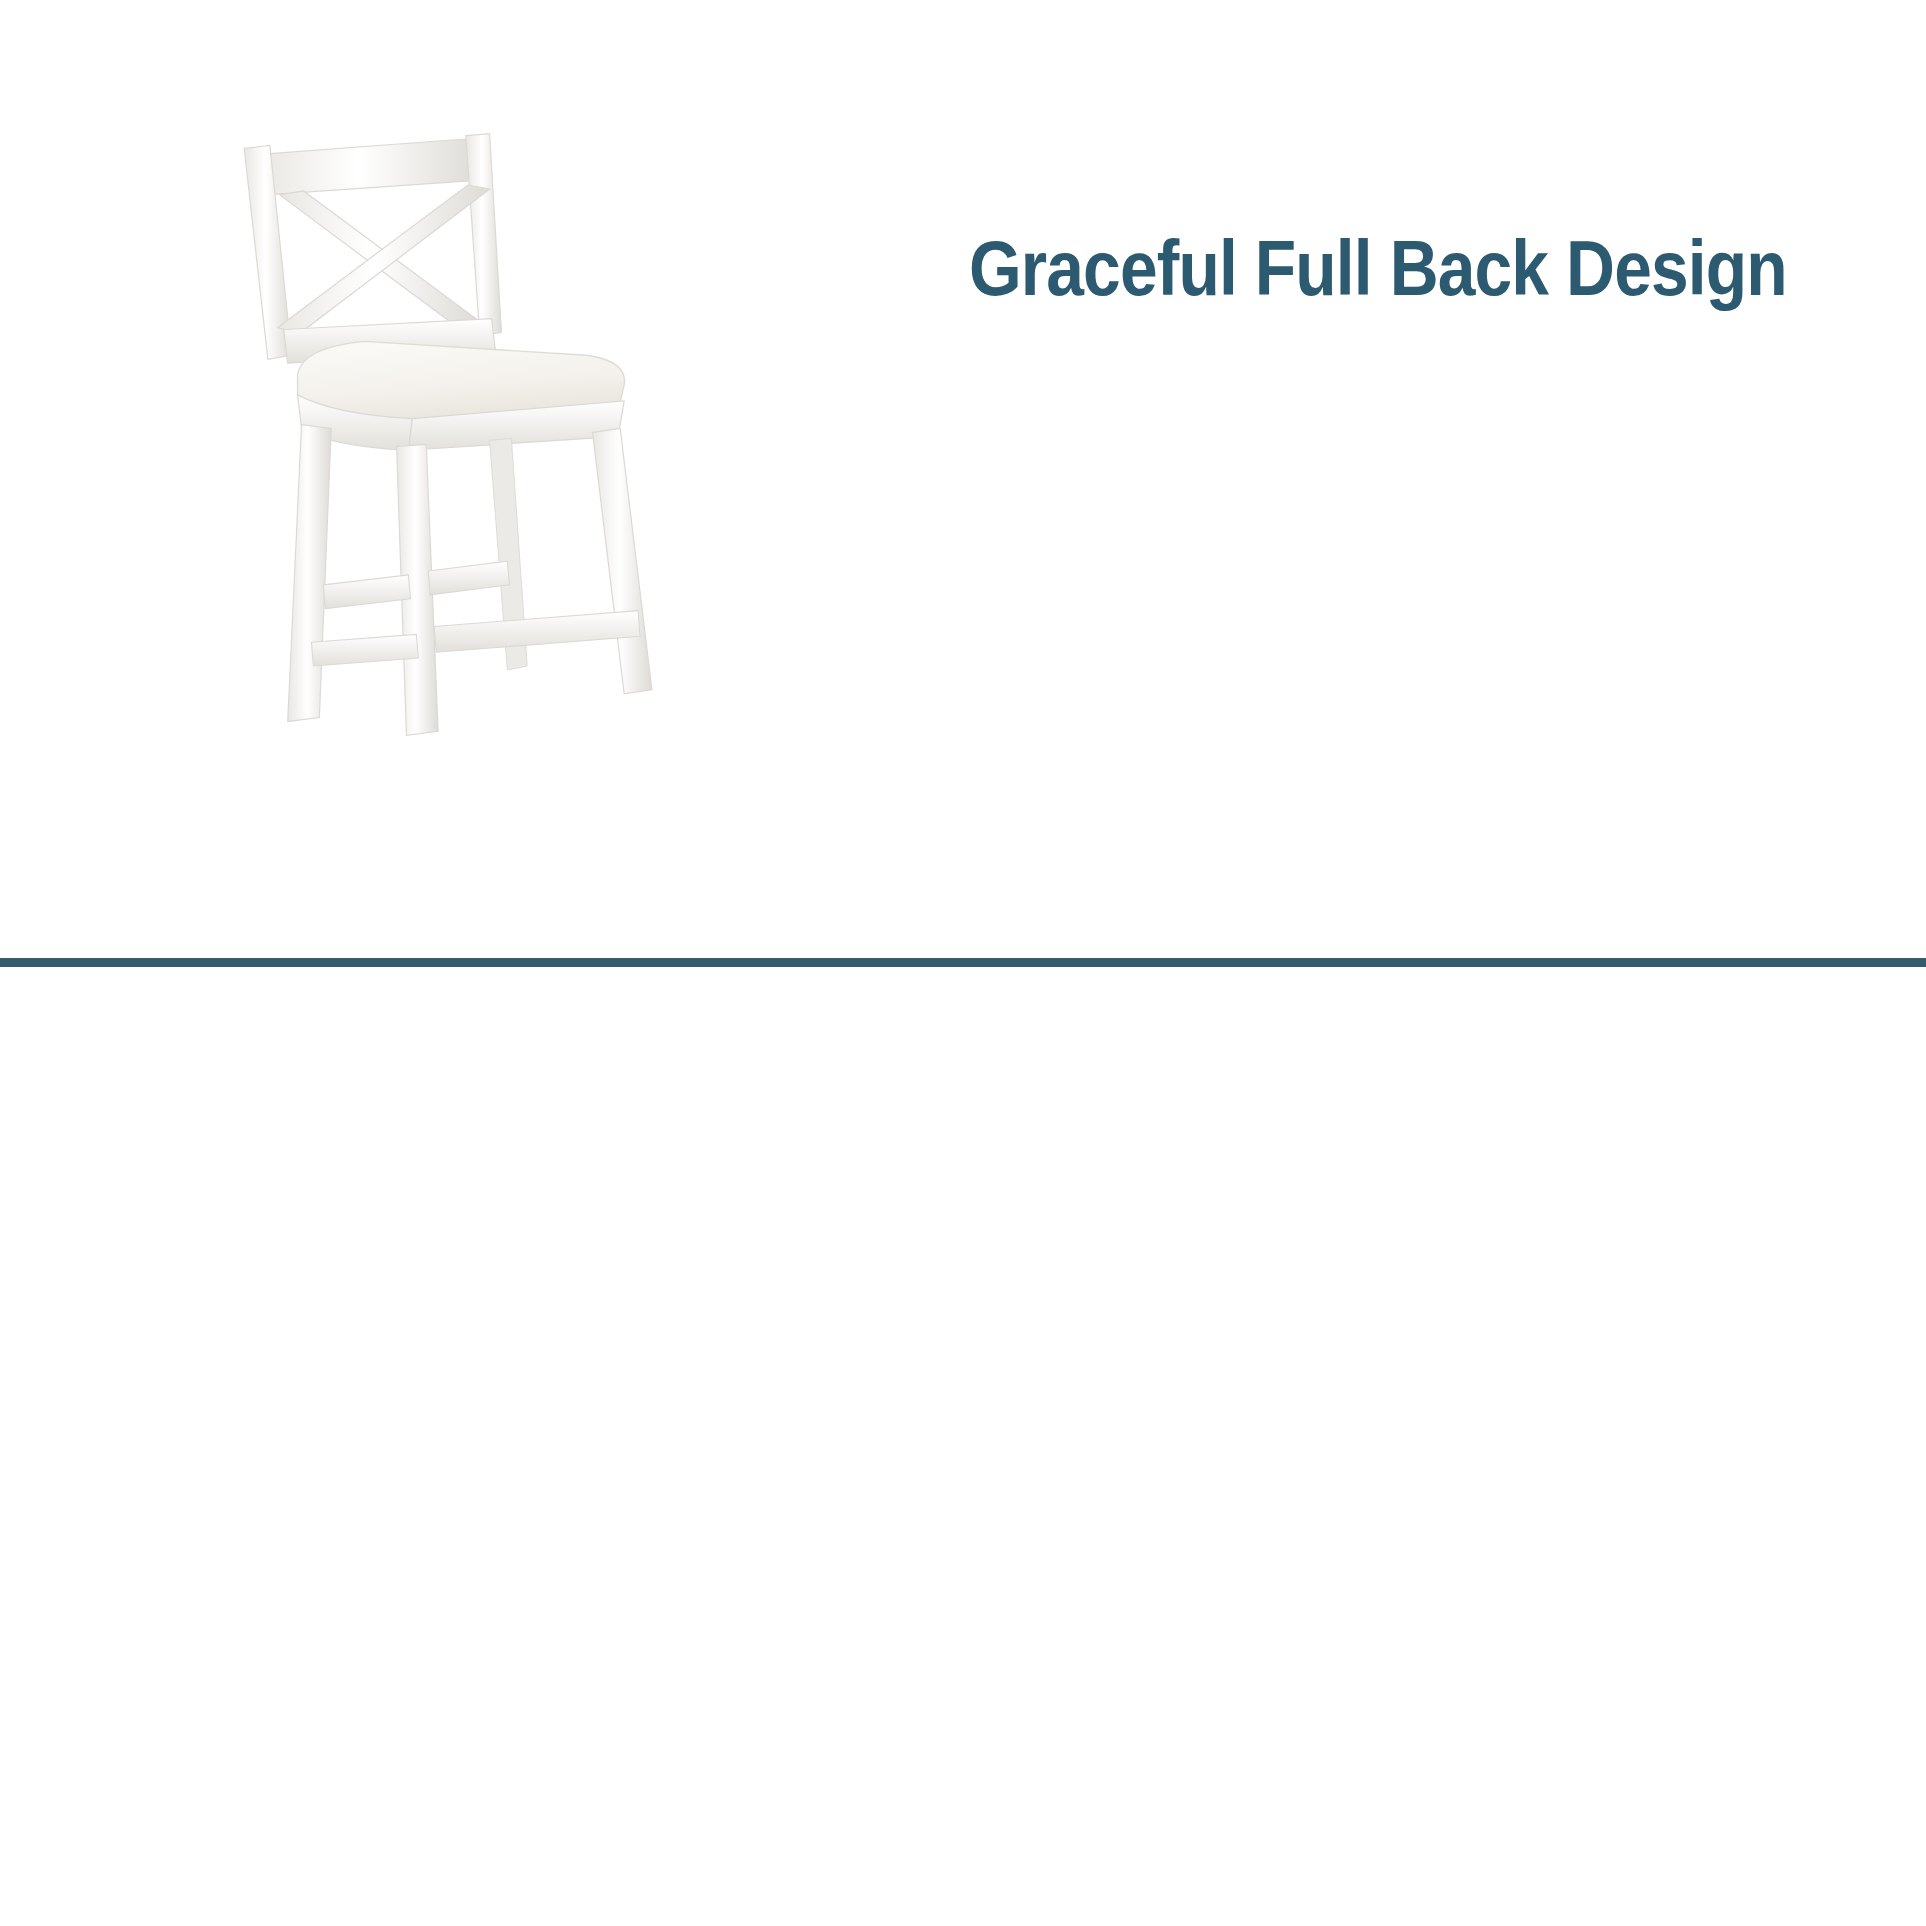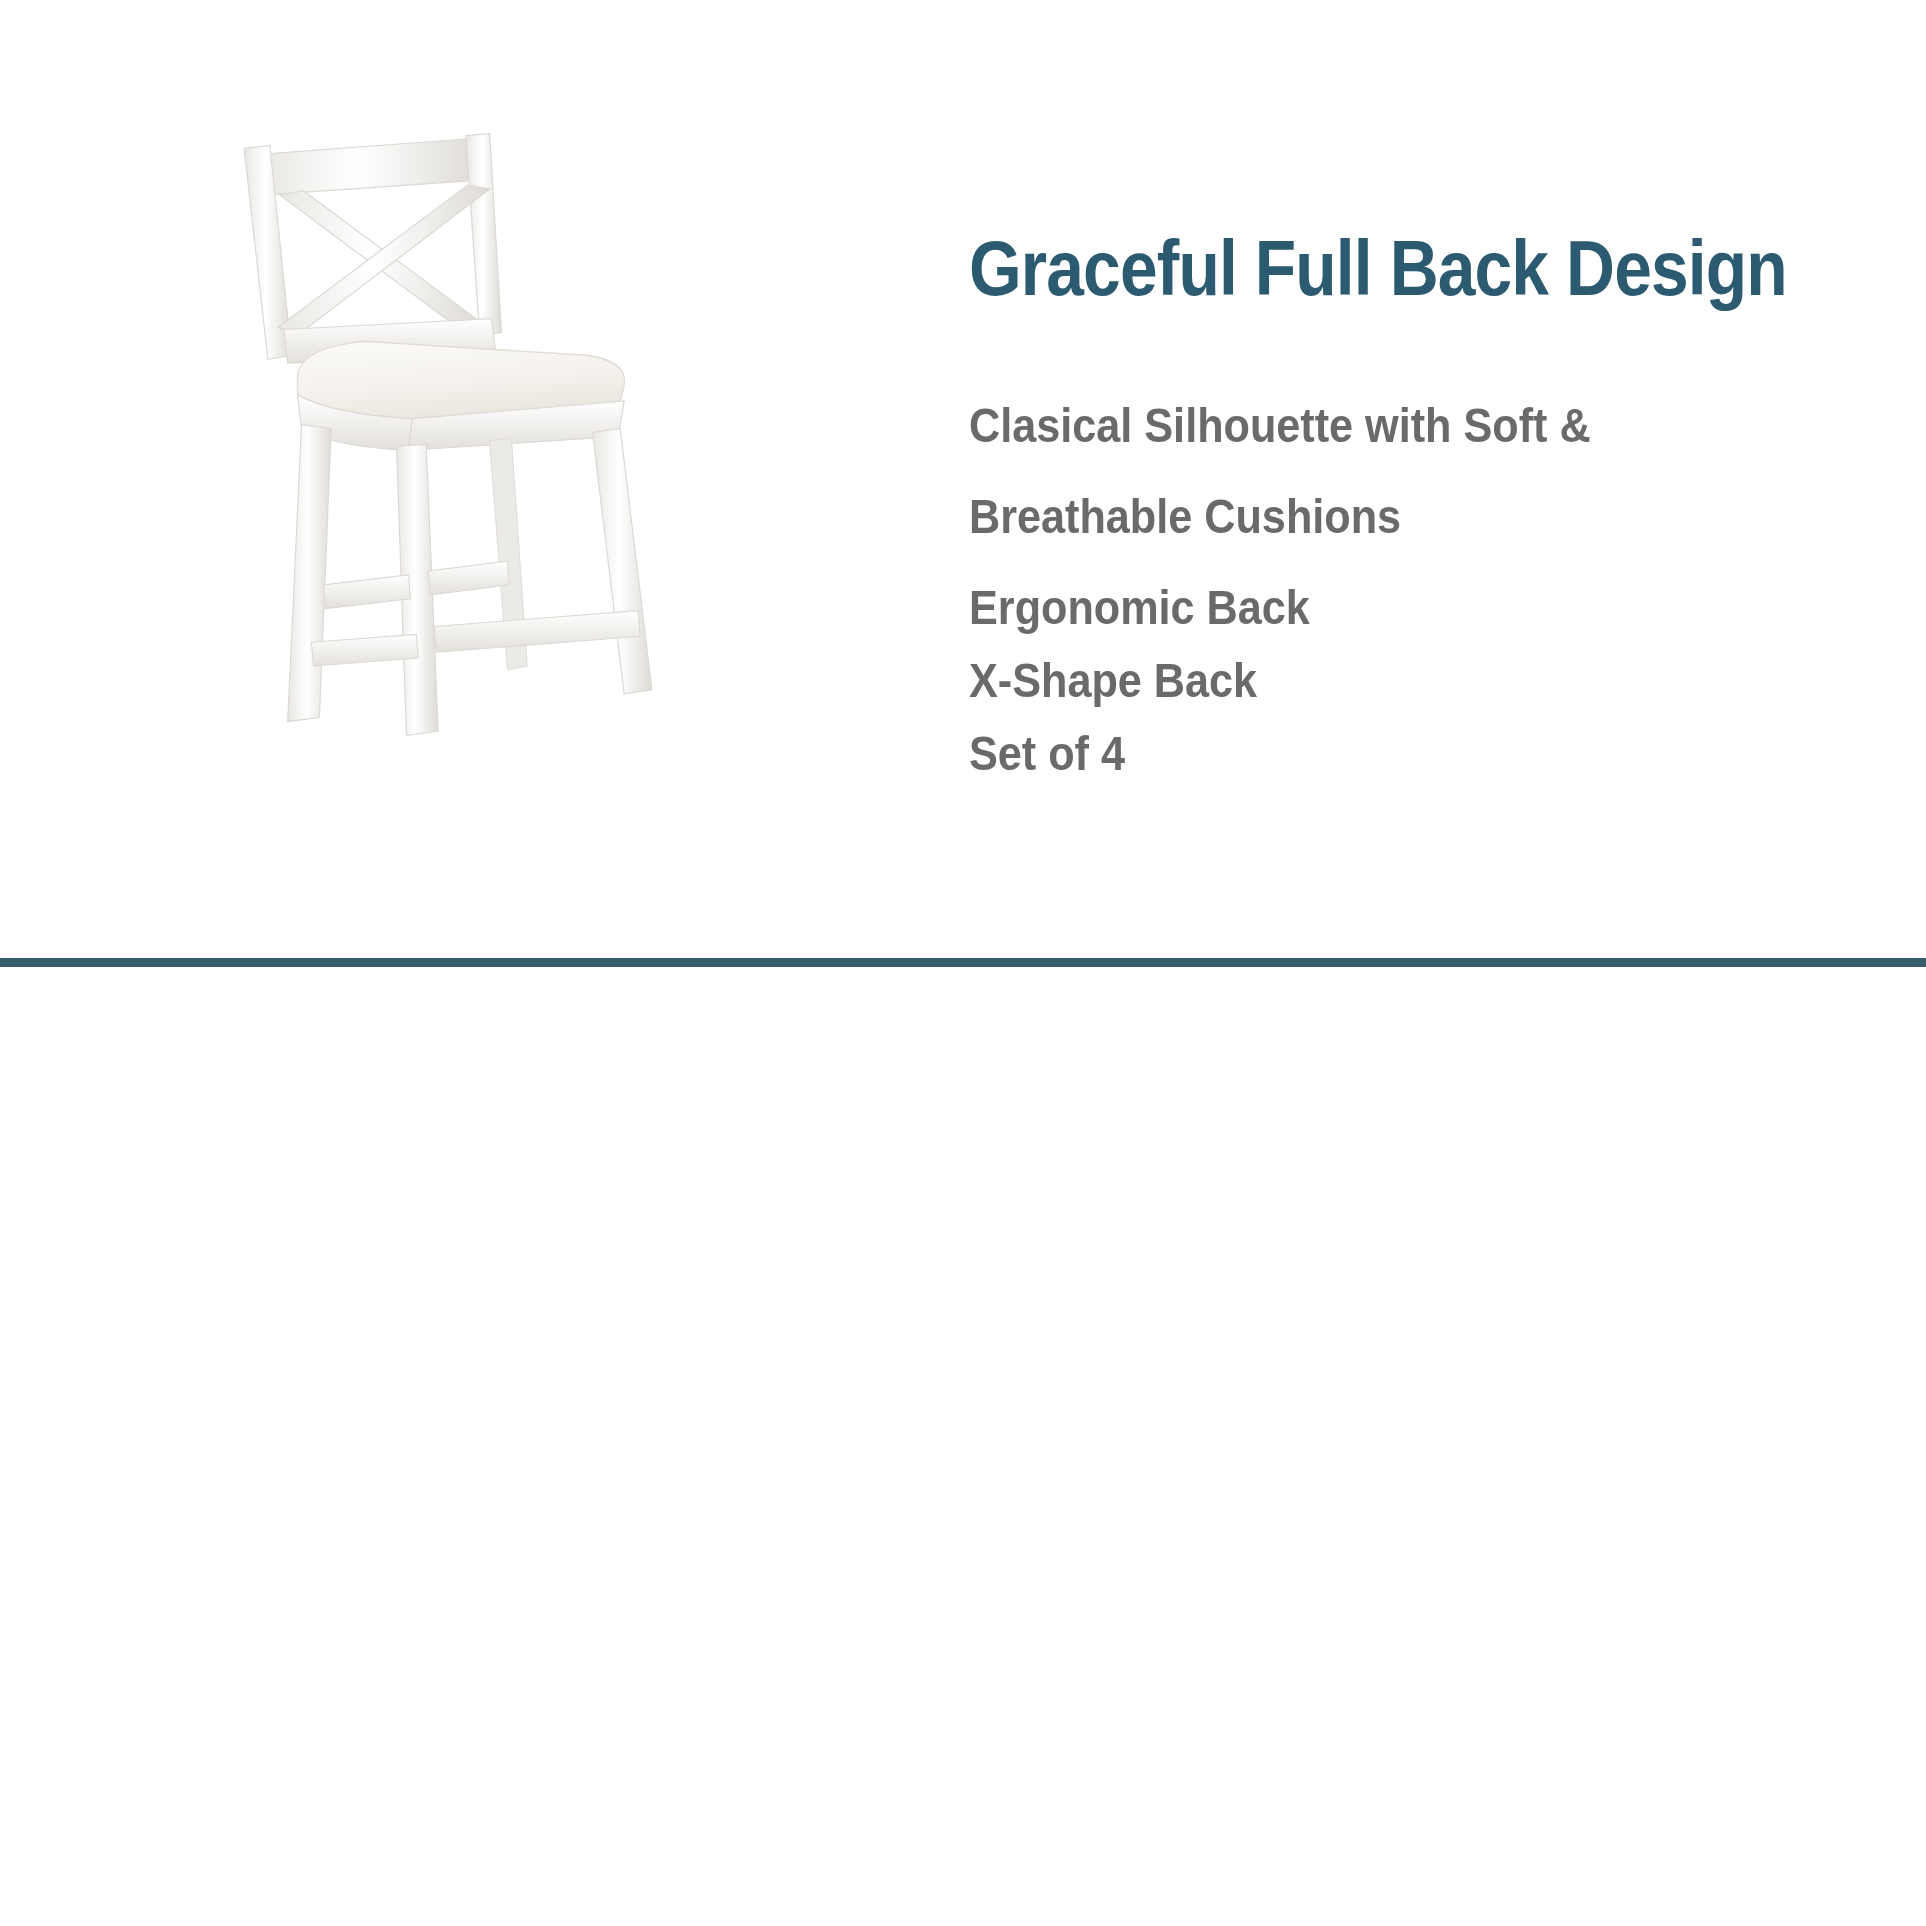--- a/index.html
+++ b/index.html
@@ -131,27 +131,20 @@
 
           <path d="M278 484 L358 474 L360 498 L280 508 Z" fill="url(#woodV)" stroke="#dcd9d4" stroke-width="1.1"></path>
 
           <path d="M284 540 L490 524 L492 550 L286 566 Z" fill="url(#woodV)" stroke="#dcd9d4" stroke-width="1.1"></path>
         </g>
       </svg>
     </div>
 
     <div class="top-text">
       <div class="headline">Graceful Full Back Design</div>
-      <ul class="bodylist">
-        <li class="bodyline wide">Clasical Silhouette with Soft &amp;</li>
-        <li class="bodyline wide">Breathable Cushions</li>
-        <li class="bodyline">Ergonomic Back</li>
-        <li class="bodyline">X-Shape Back</li>
-        <li class="bodyline">Set of 4</li>
-      </ul>
     </div>
   </div>
 
   <div class="divider"></div>
 
   <div class="panel panel-bottom">
 
     
     
 

